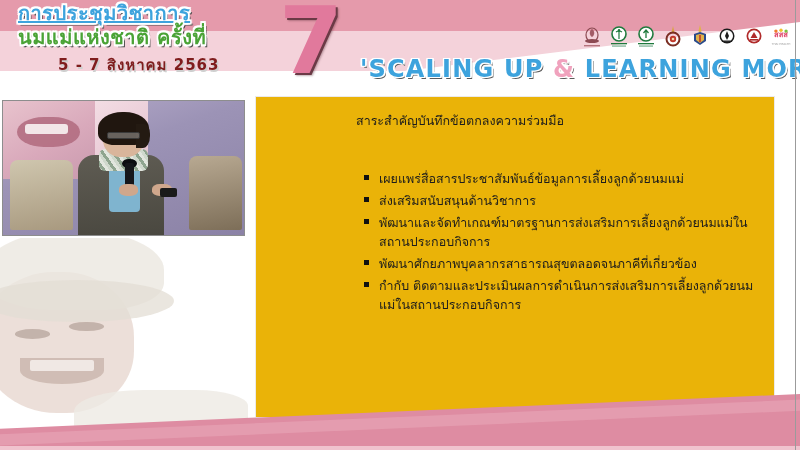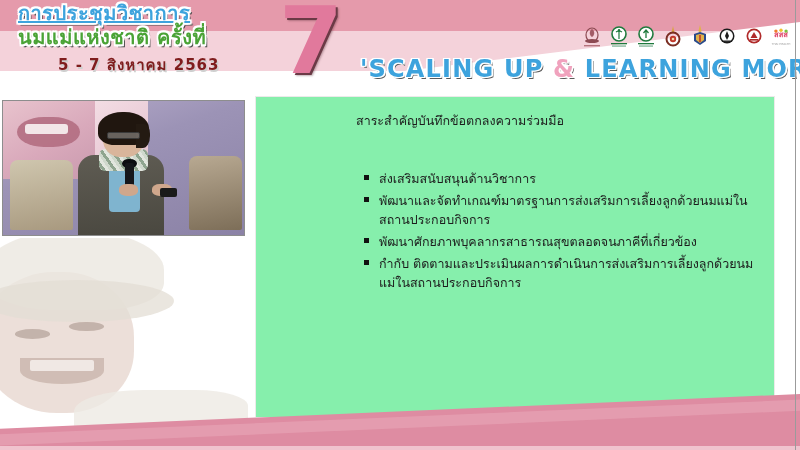--- a/index.html
+++ b/index.html
@@ -164,21 +164,21 @@
   .cp-smile { position:absolute; left:8%; top:63%; width:34%; height:14%;
     background:#cbb7ae; border-radius:0 0 60% 60%; opacity:.85; }
   .cp-teeth { position:absolute; left:12%; top:64%; width:26%; height:6%;
     background:#f3ece9; border-radius:2px; opacity:.9; }
   .cp-shoulder { position:absolute; left:30%; top:80%; width:70%; height:28%;
     background:#eeeae3; border-radius:40% 30% 0 0; opacity:.8; }
 
   
   .content-panel {
     position:absolute; left:255px; top:96px; width:520px; height:322px;
-    background:#86efac; border:1px solid #eceaea;
+    background:#eab308; border:1px solid #eceaea;
   }
   .lead {
     position:absolute; left:100px; top:14px; width:400px;
     font-size:12.5px; line-height:1.62; color:#1c1c1c;
   }
   .bullets {
     position:absolute; left:108px; top:72px; width:392px;
     list-style:none;
   }
   .bullets li {
@@ -338,20 +338,21 @@
     <div class="cp-smile"></div>
     <div class="cp-teeth"></div>
     <div class="cp-shoulder"></div>
   </div>
 
   <div class="content-panel">
     <div class="lead">
       <div>สาระสำคัญบันทึกข้อตกลงความร่วมมือ</div>
     </div>
     <ul class="bullets">
+      <li>เผยแพร่สื่อสารประชาสัมพันธ์ข้อมูลการเลี้ยงลูกด้วยนมแม่</li>
       <li>ส่งเสริมสนับสนุนด้านวิชาการ</li>
       <li>พัฒนาและจัดทำเกณฑ์มาตรฐานการส่งเสริมการเลี้ยงลูกด้วยนมแม่ในสถานประกอบกิจการ</li>
       <li>พัฒนาศักยภาพบุคลากรสาธารณสุขตลอดจนภาคีที่เกี่ยวข้อง</li>
       <li>กำกับ ติดตามและประเมินผลการดำเนินการส่งเสริมการเลี้ยงลูกด้วยนมแม่ในสถานประกอบกิจการ</li>
     </ul>
   </div>
 
   <div class="bottom-pink"></div>
   <div class="bottom-pink-light"></div>
   <div class="bottom-edge"></div>

